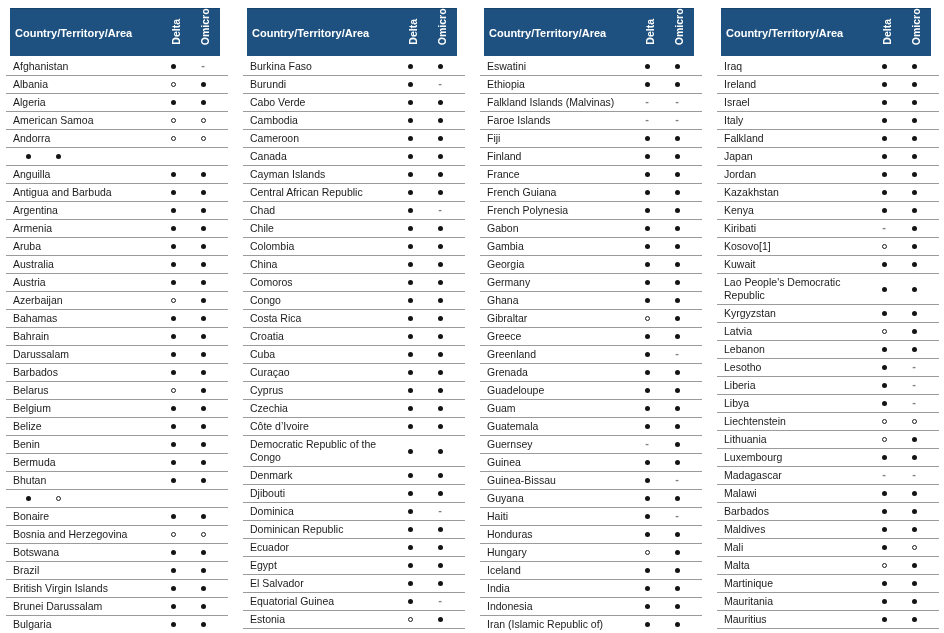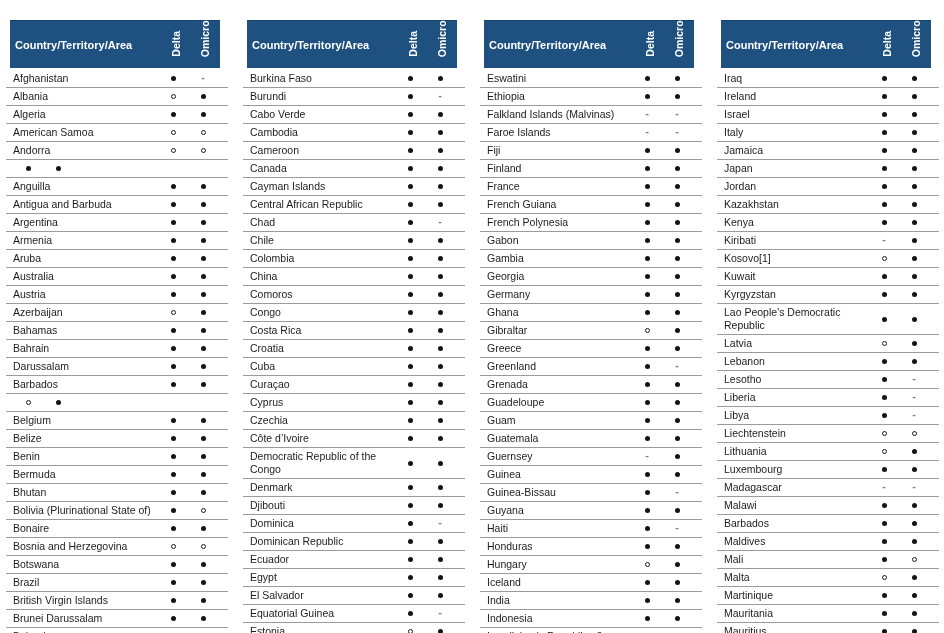--- a/index.html
+++ b/index.html
@@ -7,21 +7,21 @@
     width:944px; height:633px; overflow:hidden;
     font-family:"Liberation Sans", sans-serif;
     -webkit-font-smoothing:antialiased;
   }
   .tables { display:flex; gap:15px; padding:8px 0 0 6px; }
   .vtable { width:222px; flex:0 0 auto; }
 
   .thead {
     position:relative;
     height:47px;
-    margin:12px 8px 2px 4px;
+    margin:0 8px 2px 4px;
     background:#1E5180;
     border-top:1px solid #16436B;
   }
   .th-name {
     position:absolute; left:5px; top:50%; transform:translateY(-50%);
     color:#ffffff; font-size:11px; font-weight:bold; white-space:nowrap;
   }
   .th-rot {
     position:absolute; bottom:11px;
     writing-mode:vertical-rl; transform:rotate(180deg);
@@ -220,20 +220,21 @@
         <div class="row">
           <div class="cell name">Barbados</div>
           <div class="cell sym">
             <span class="dot dot-filled"></span>
           </div>
           <div class="cell sym">
             <span class="dot dot-filled"></span>
           </div>
         </div>
         <div class="row">
+          <div class="cell name">Belarus</div>
           <div class="cell sym">
             <span class="dot dot-open"></span>
           </div>
           <div class="cell sym">
             <span class="dot dot-filled"></span>
           </div>
         </div>
         <div class="row">
           <div class="cell name">Belgium</div>
           <div class="cell sym">
@@ -273,21 +274,20 @@
         <div class="row">
           <div class="cell name">Bhutan</div>
           <div class="cell sym">
             <span class="dot dot-filled"></span>
           </div>
           <div class="cell sym">
             <span class="dot dot-filled"></span>
           </div>
         </div>
         <div class="row">
-          <div class="cell name">Bolivia (Plurinational State of)</div>
           <div class="cell sym">
             <span class="dot dot-filled"></span>
           </div>
           <div class="cell sym">
             <span class="dot dot-open"></span>
           </div>
         </div>
         <div class="row">
           <div class="cell name">Bonaire</div>
           <div class="cell sym">
@@ -978,21 +978,21 @@
         <div class="row">
           <div class="cell name">Italy</div>
           <div class="cell sym">
             <span class="dot dot-filled"></span>
           </div>
           <div class="cell sym">
             <span class="dot dot-filled"></span>
           </div>
         </div>
         <div class="row">
-          <div class="cell name">Jamaica</div>
+          <div class="cell name">Falkland</div>
           <div class="cell sym">
             <span class="dot dot-filled"></span>
           </div>
           <div class="cell sym">
             <span class="dot dot-filled"></span>
           </div>
         </div>
         <div class="row">
           <div class="cell name">Japan</div>
           <div class="cell sym">
@@ -1050,30 +1050,30 @@
         <div class="row">
           <div class="cell name">Kuwait</div>
           <div class="cell sym">
             <span class="dot dot-filled"></span>
           </div>
           <div class="cell sym">
             <span class="dot dot-filled"></span>
           </div>
         </div>
         <div class="row">
+          <div class="cell name wrap">Lao People's Democratic Republic</div>
+          <div class="cell sym">
+            <span class="dot dot-filled"></span>
+          </div>
+          <div class="cell sym">
+            <span class="dot dot-filled"></span>
+          </div>
+        </div>
+        <div class="row">
           <div class="cell name">Kyrgyzstan</div>
-          <div class="cell sym">
-            <span class="dot dot-filled"></span>
-          </div>
-          <div class="cell sym">
-            <span class="dot dot-filled"></span>
-          </div>
-        </div>
-        <div class="row">
-          <div class="cell name wrap">Lao People's Democratic Republic</div>
           <div class="cell sym">
             <span class="dot dot-filled"></span>
           </div>
           <div class="cell sym">
             <span class="dot dot-filled"></span>
           </div>
         </div>
         <div class="row">
           <div class="cell name">Latvia</div>
           <div class="cell sym">

